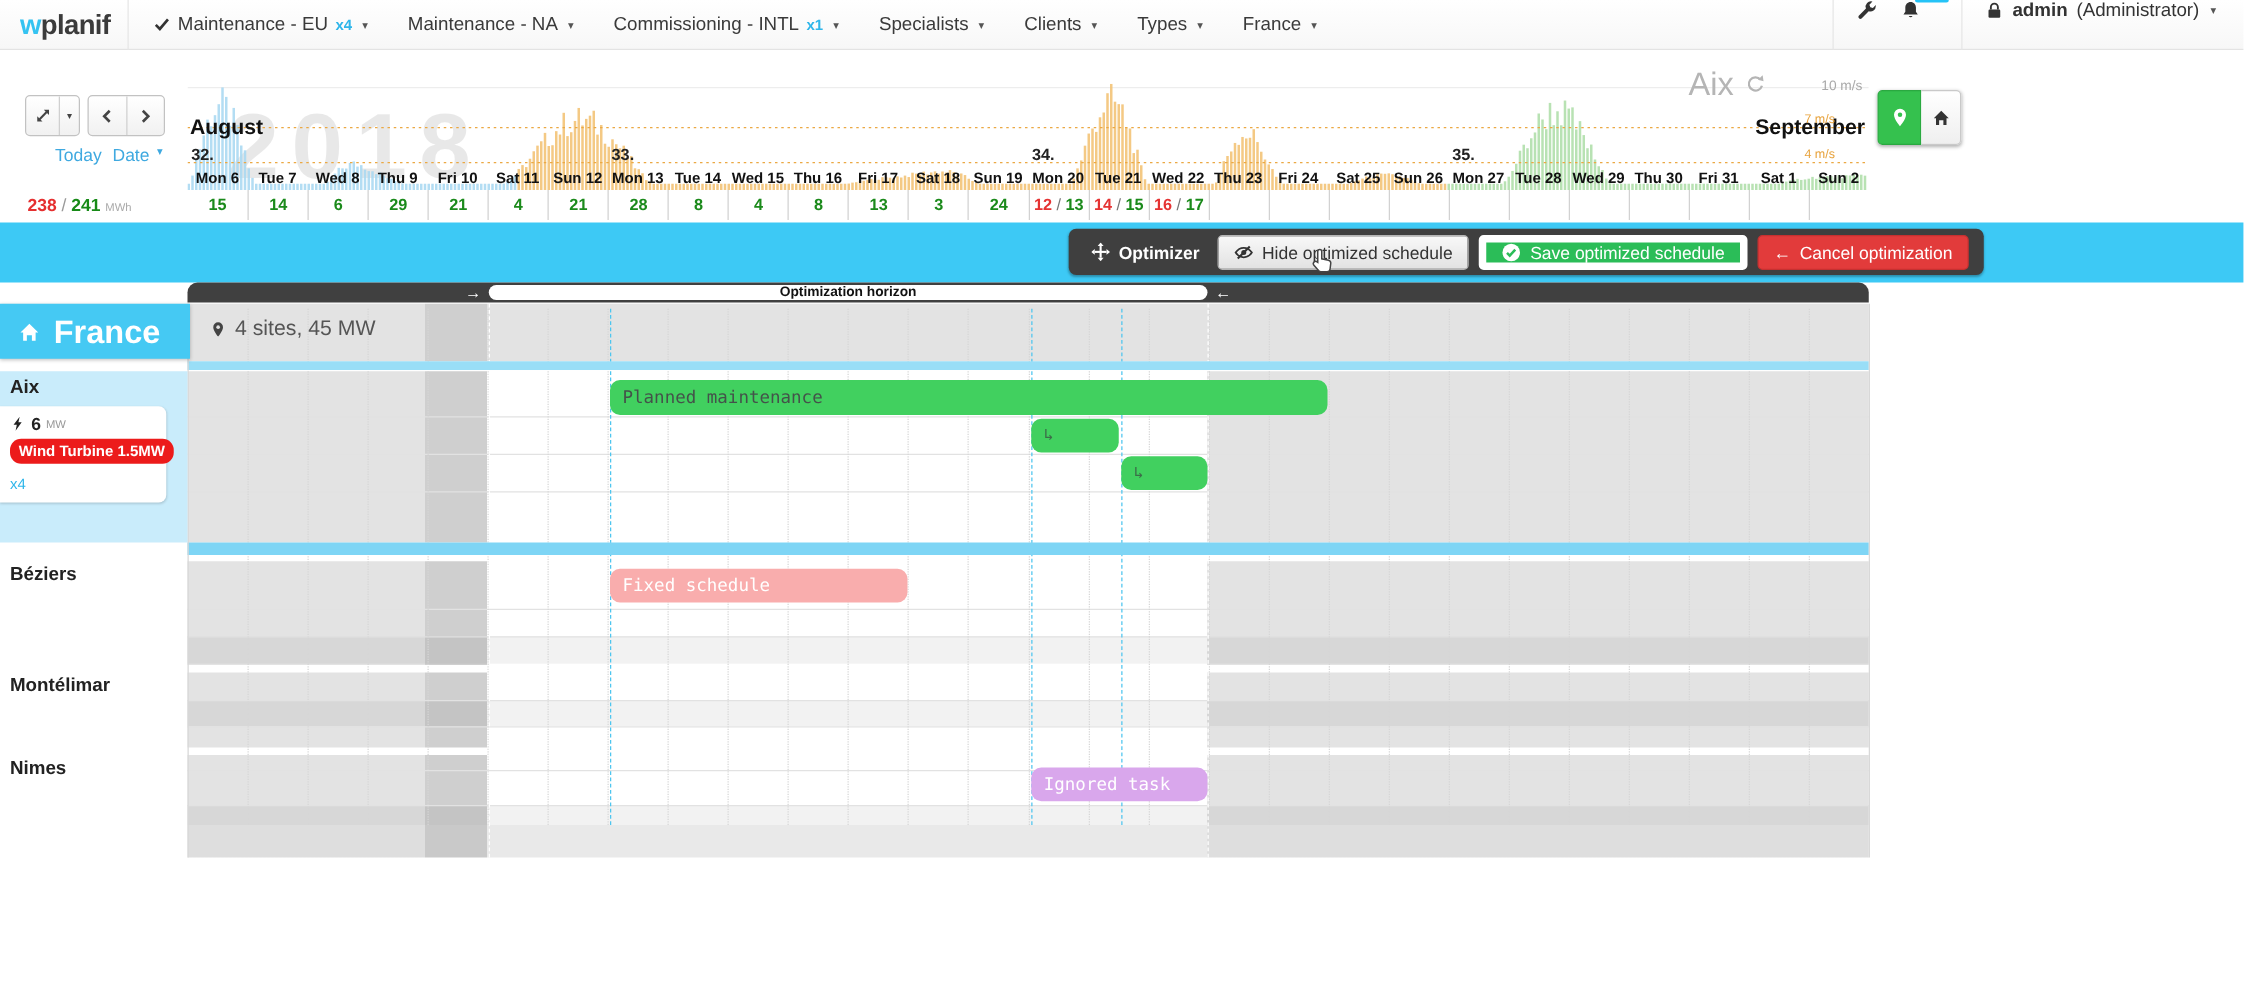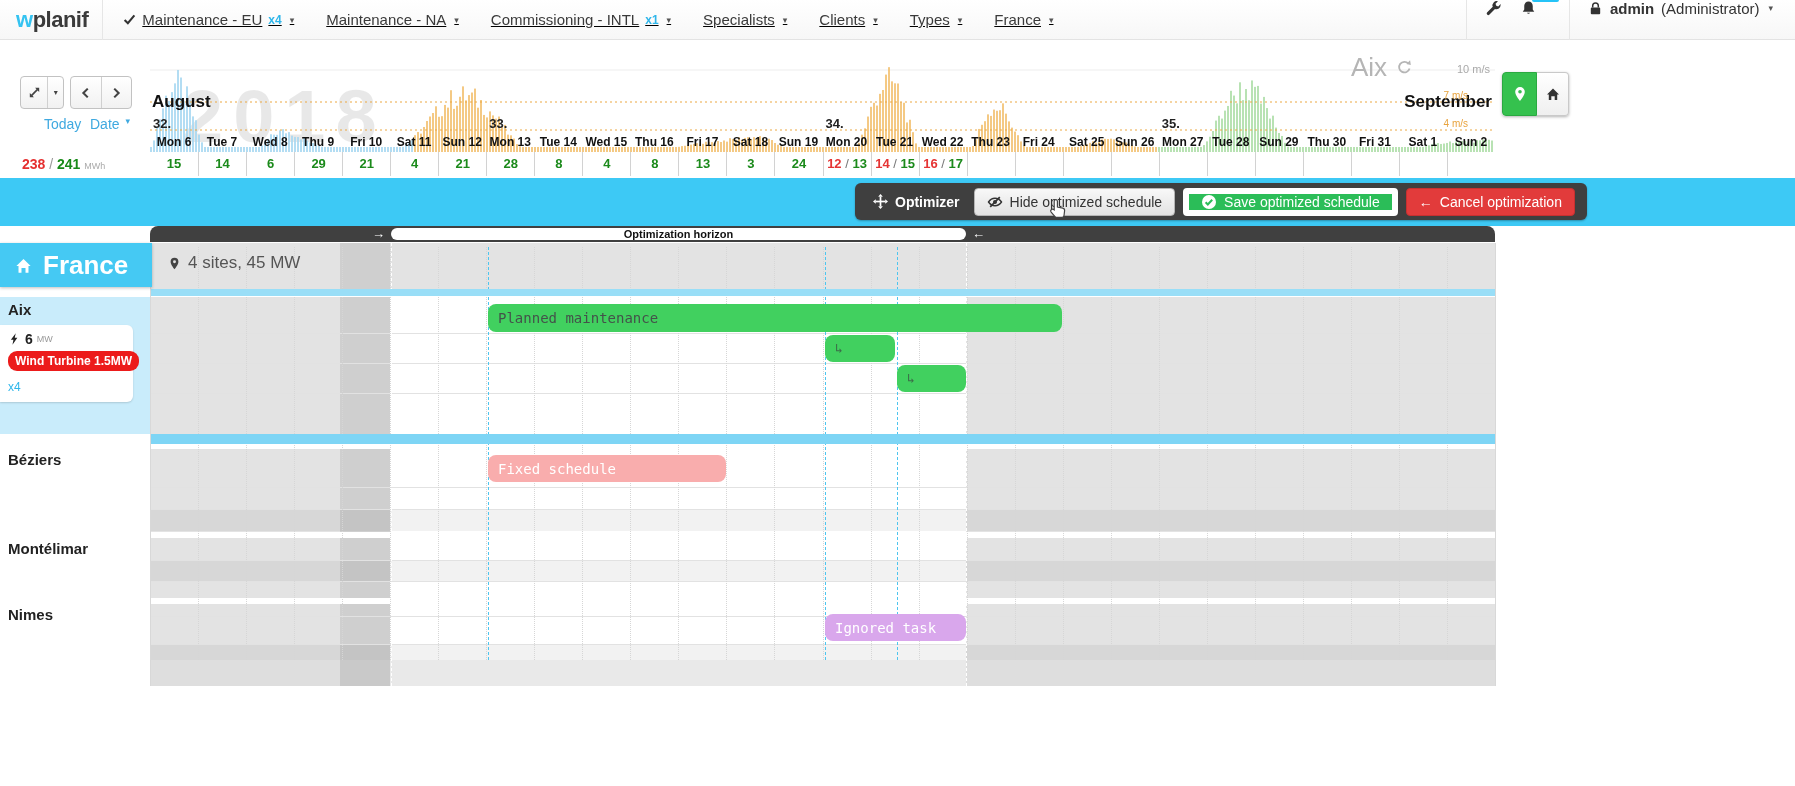--- a/index.html
+++ b/index.html
@@ -7,21 +7,21 @@
   #stage{position:relative;width:1795px;height:786px;background:#fff;overflow:hidden;}
   .abs{position:absolute;}
   svg{display:block;}
 
   
   #navbar{left:0;top:0;width:1795px;height:40px;background:linear-gradient(#ffffff,#f7f7f7);
     border-bottom:1px solid #e3e3e3;display:flex;align-items:center;padding:0 16px;box-sizing:border-box;}
   #logo{font-size:22px;font-weight:bold;letter-spacing:-0.5px;margin-right:14px;cursor:default;}
   #logo .lw{color:#35c3f1;} #logo .lr{color:#3b3b3b;}
   .vsep{width:1px;height:40px;background:#e6e6e6;}
-  #nav-items{display:flex;align-items:center;margin-left:20px;text-decoration:underline;}
+  #nav-items{display:flex;align-items:center;margin-left:20px;}
   .nav-item{display:flex;align-items:center;gap:6px;margin-right:32px;font-size:15px;color:#3a3a3a;cursor:pointer;white-space:nowrap;}
   .nav-badge{color:#2fb6ea;font-weight:bold;font-size:12px;}
   .caret{font-size:9px;color:#555;margin-left:2px;}
   #nav-right{margin-left:auto;display:flex;align-items:flex-start;gap:18px;}
   .icon-btn{position:relative;display:flex;align-items:center;cursor:pointer;}
   #version-badge{position:absolute;left:12px;top:-11px;background:#25c3f7;color:#fff;font-size:10px;font-weight:bold;
     padding:1px 4px;border-radius:2px;}
   #user-menu{display:flex;align-items:center;gap:7px;font-size:15px;color:#333;cursor:pointer;margin-right:6px;}
   #user-menu .uname{font-weight:bold;}
 
@@ -716,21 +716,21 @@
       <div class="abs day-label" style="left: 774.464px; width: 48.0357px;">Sun 19</div>
       <div class="abs day-label" style="left: 822.5px; width: 48.0357px;">Mon 20</div>
       <div class="abs day-label" style="left: 870.536px; width: 48.0357px;">Tue 21</div>
       <div class="abs day-label" style="left: 918.571px; width: 48.0357px;">Wed 22</div>
       <div class="abs day-label" style="left: 966.607px; width: 48.0357px;">Thu 23</div>
       <div class="abs day-label" style="left: 1014.64px; width: 48.0357px;">Fri 24</div>
       <div class="abs day-label" style="left: 1062.68px; width: 48.0357px;">Sat 25</div>
       <div class="abs day-label" style="left: 1110.71px; width: 48.0357px;">Sun 26</div>
       <div class="abs day-label" style="left: 1158.75px; width: 48.0357px;">Mon 27</div>
       <div class="abs day-label" style="left: 1206.79px; width: 48.0357px;">Tue 28</div>
-      <div class="abs day-label" style="left: 1254.82px; width: 48.0357px;">Sun 29</div>
+      <div class="abs day-label" style="left: 1254.82px; width: 48.0357px;">Wed 29</div>
       <div class="abs day-label" style="left: 1302.86px; width: 48.0357px;">Thu 30</div>
       <div class="abs day-label" style="left: 1350.89px; width: 48.0357px;">Fri 31</div>
       <div class="abs day-label" style="left: 1398.93px; width: 48.0357px;">Sat 1</div>
       <div class="abs day-label" style="left: 1446.96px; width: 48.0357px;">Sun 2</div>
     </div>
   <div id="day-values">
       <div class="abs day-cell first" style="left: 150px; width: 48.0357px;"><span class="val-g">15</span></div>
       <div class="abs day-cell" style="left: 198.036px; width: 48.0357px;"><span class="val-g">14</span></div>
       <div class="abs day-cell" style="left: 246.071px; width: 48.0357px;"><span class="val-g">6</span></div>
       <div class="abs day-cell" style="left: 294.107px; width: 48.0357px;"><span class="val-g">29</span></div>

